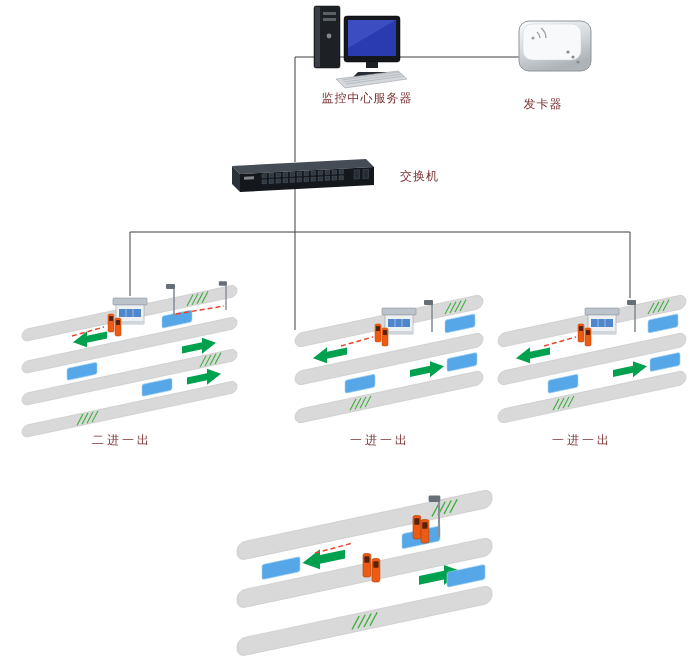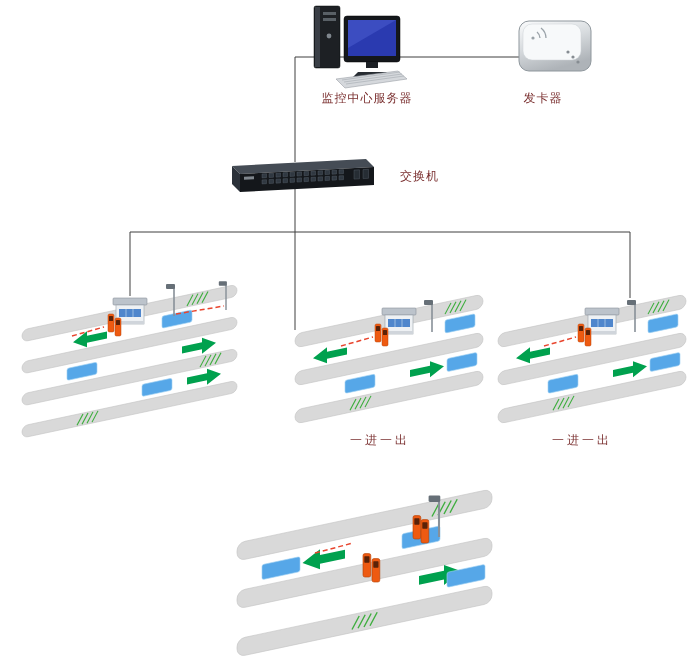--- a/index.html
+++ b/index.html
@@ -96,21 +96,21 @@
       <circle cx="15" cy="18" r="1.6" fill="#9aa2a8" stroke="none"></circle>
       <path d="M19,12 A8,8 0 0,1 22,18"></path>
       <path d="M23,8 A13,13 0 0,1 28,18"></path>
     </g>
     <g fill="#868c92">
       <circle cx="50" cy="32" r="1.6"></circle>
       <circle cx="55" cy="37" r="1.6"></circle>
       <circle cx="60" cy="42" r="1.6"></circle>
     </g>
   </svg>
-  <div class="label" style="left:504px;top:90px;width:78px">发卡器</div>
+  <div class="label" style="left:504px;top:96px;width:78px">发卡器</div>
 
   <svg class="abs" style="left:222px;top:156px" width="154" height="38" viewBox="0 0 154 38">
     <polygon points="10,10 144,3 152,11 18,18" fill="#454c55"></polygon>
     <polygon points="10,10 18,18 18,36 10,28" fill="#2b3139"></polygon>
     <polygon points="18,18 152,11 152,29 18,36" fill="#14171b"></polygon>
     <g transform="skewY(-3)" fill="#303841" stroke="#5a646e" stroke-width="0.4">
       <rect x="40" y="20" width="4.5" height="4"></rect>
         <rect x="47" y="20" width="4.5" height="4"></rect>
       <rect x="54" y="20" width="4.5" height="4"></rect>
         <rect x="61" y="20" width="4.5" height="4"></rect>
@@ -160,20 +160,21 @@
       </g>
       <use href="#booth" transform="translate(118,44)"></use>
       <use href="#post" transform="translate(96,52)"></use>
       <use href="#post" transform="translate(103,56)"></use>
       <path class="arm" d="M60,56 L92,47"></path>
       <use href="#pole" transform="translate(162,36)"></use>
       <path class="arm" d="M164,34 L212,26"></path>
       <use href="#pole" transform="translate(214,30) scale(0.9)"></use>
     </svg>
   </div>
+  <div class="label lane-label" style="left:12px;top:432px;width:220px">二进一出</div>
 
   <div class="abs" style="left:285px;top:292px;width:210px;height:135px">
     <svg width="210" height="135" viewBox="0 0 210 135">
       <g transform="translate(10,42) skewY(-12)">
         <rect class="road" x="0" y="0" width="188" height="14" rx="7"></rect>
         <rect class="road" x="0" y="38" width="188" height="14" rx="7"></rect>
         <rect class="road" x="0" y="76" width="188" height="14" rx="7"></rect>
         <use href="#hatch" transform="translate(150,2)"></use>
         <use href="#hatch" transform="translate(55,78)"></use>
         <rect class="coil" x="150" y="18" width="30" height="13" rx="2"></rect>

